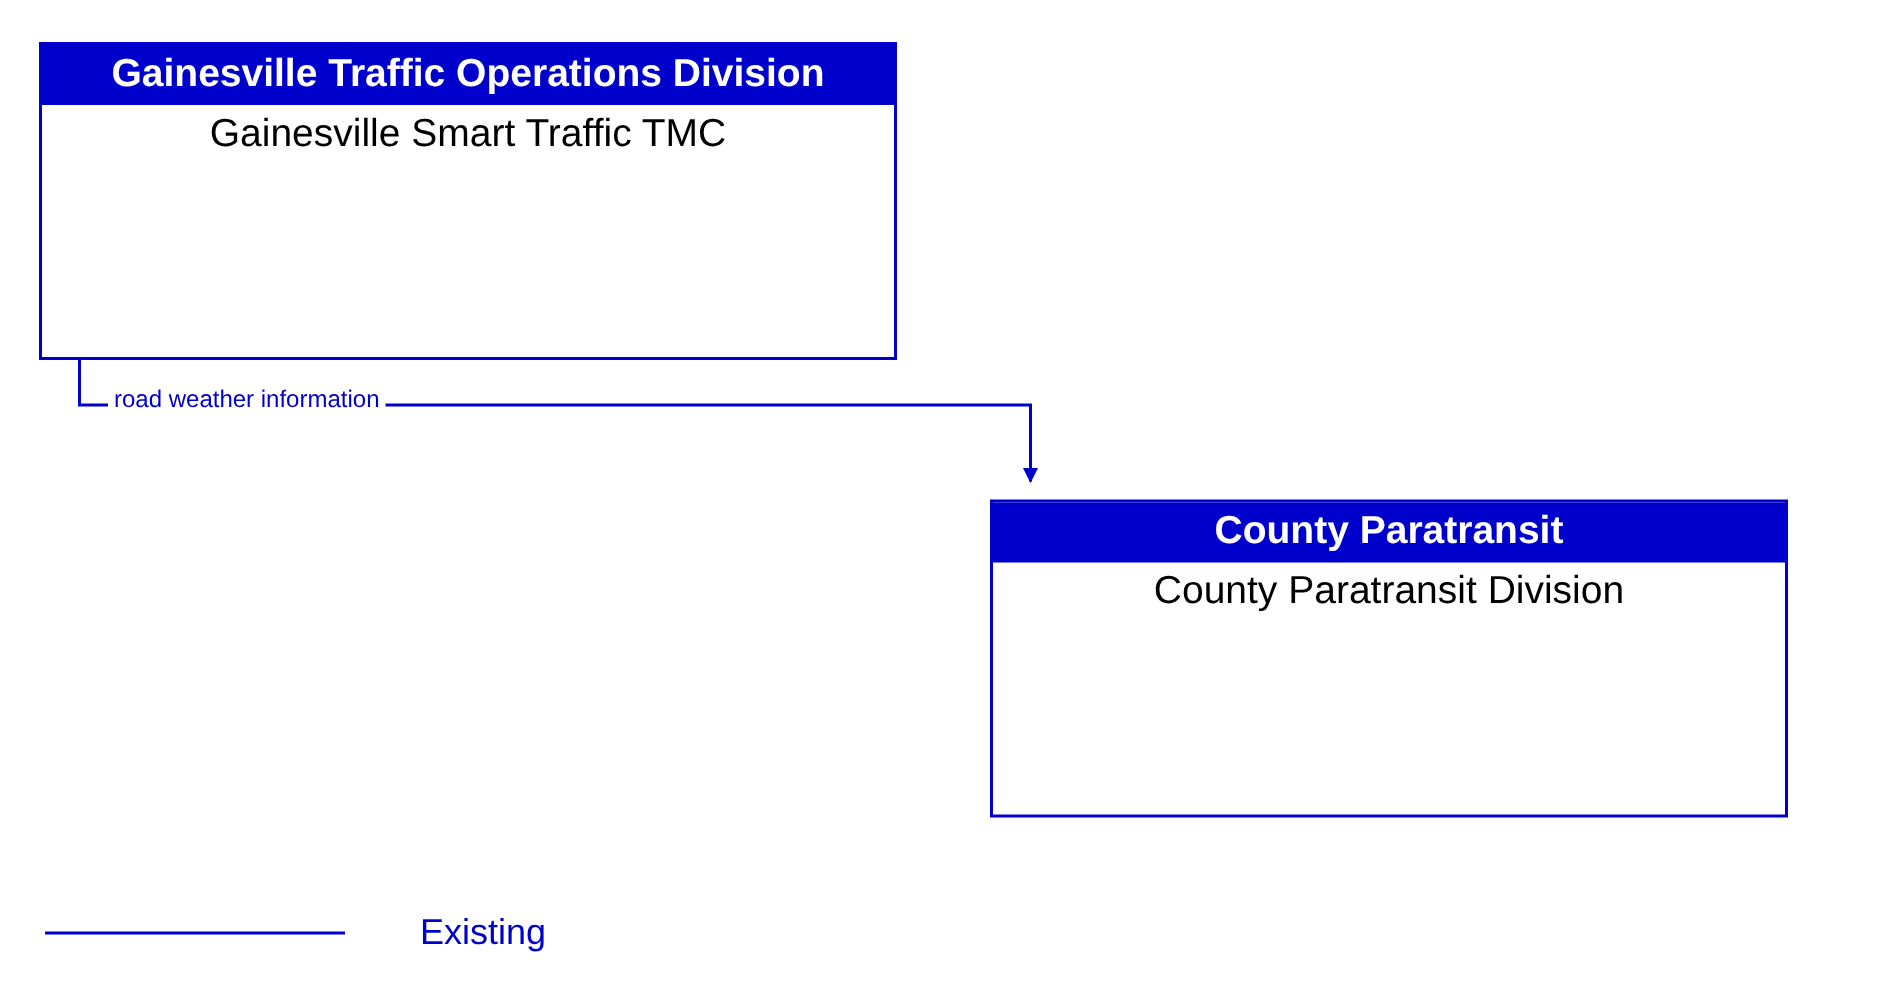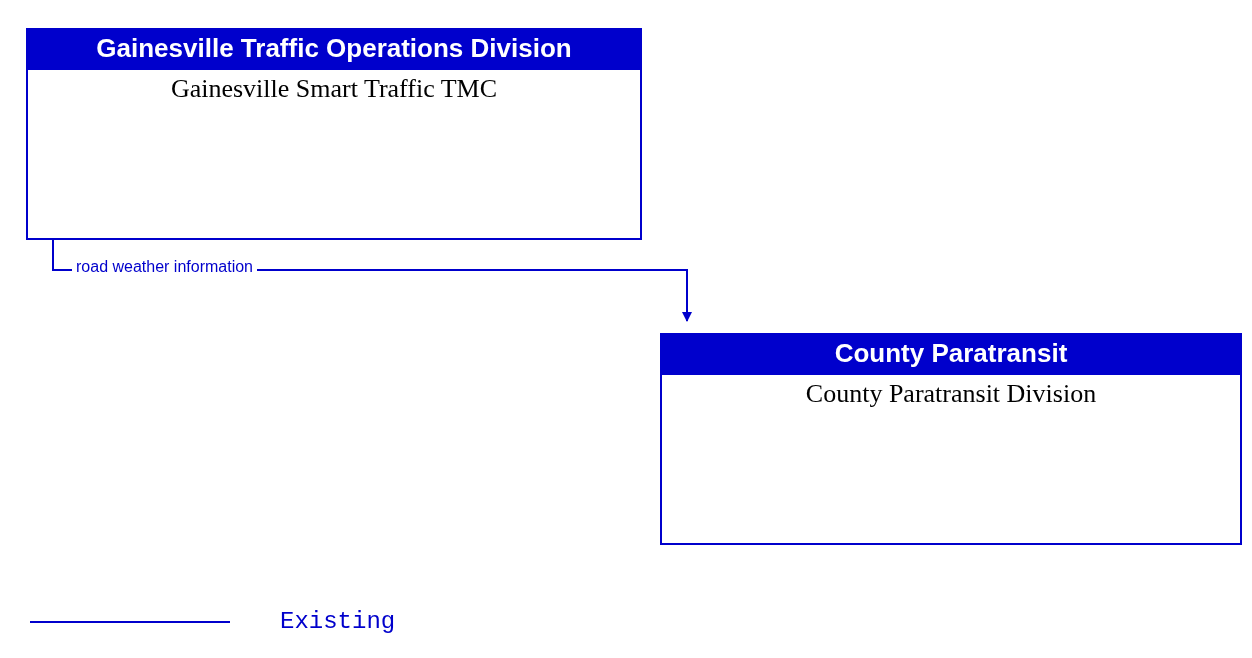--- a/index.html
+++ b/index.html
@@ -29,21 +29,20 @@
     padding: 4px 6px 6px 6px;
     line-height: 1.15;
   }
 
   .node-body {
     color: #000000;
     text-align: center;
     font-size: 26px;
     padding: 4px 6px;
     line-height: 1.15;
-    font-family: Liberation Serif, serif;
   }
 
   .flow-label {
     position: absolute;
     color: #0000cc;
     font-size: 16px;
     background: #ffffff;
     padding: 0 4px;
     white-space: nowrap;
   }
@@ -71,25 +70,25 @@
     <marker id="arrowhead" markerWidth="12" markerHeight="12" refX="9" refY="5" orient="auto" markerUnits="userSpaceOnUse">
       <path d="M0,0 L10,5 L0,10 Z" fill="#0000cc"></path>
     </marker>
   </defs>
 
   <polyline points="53,238 53,270 687,270 687,321" fill="none" stroke="#0000cc" stroke-width="2" marker-end="url(#arrowhead)"></polyline>
 
   <line x1="30" y1="622" x2="230" y2="622" stroke="#0000cc" stroke-width="2"></line>
 </svg>
 
-<div class="node" style="left:26px; top:28px; width:616px; height:212px;">
+<div class="node" style="left:26px; top:28px; width:572px; height:212px;">
   <div class="node-header">Gainesville Traffic Operations Division</div>
   <div class="node-body">Gainesville Smart Traffic TMC</div>
 </div>
 
-<div class="node" style="left:660px; top:333px; width:582px; height:212px;">
+<div class="node" style="left:660px; top:333px; width:532px; height:212px;">
   <div class="node-header">County Paratransit</div>
   <div class="node-body">County Paratransit Division</div>
 </div>
 
 <div class="flow-label" style="left:72px; top:258px;">road weather information</div>
 
-<div class="legend-label" style="left:280px; top:608px;font-family:Liberation Mono, monospace;">Existing</div>
+<div class="legend-label" style="left:280px; top:608px;">Existing</div>
 
 </body></html>

